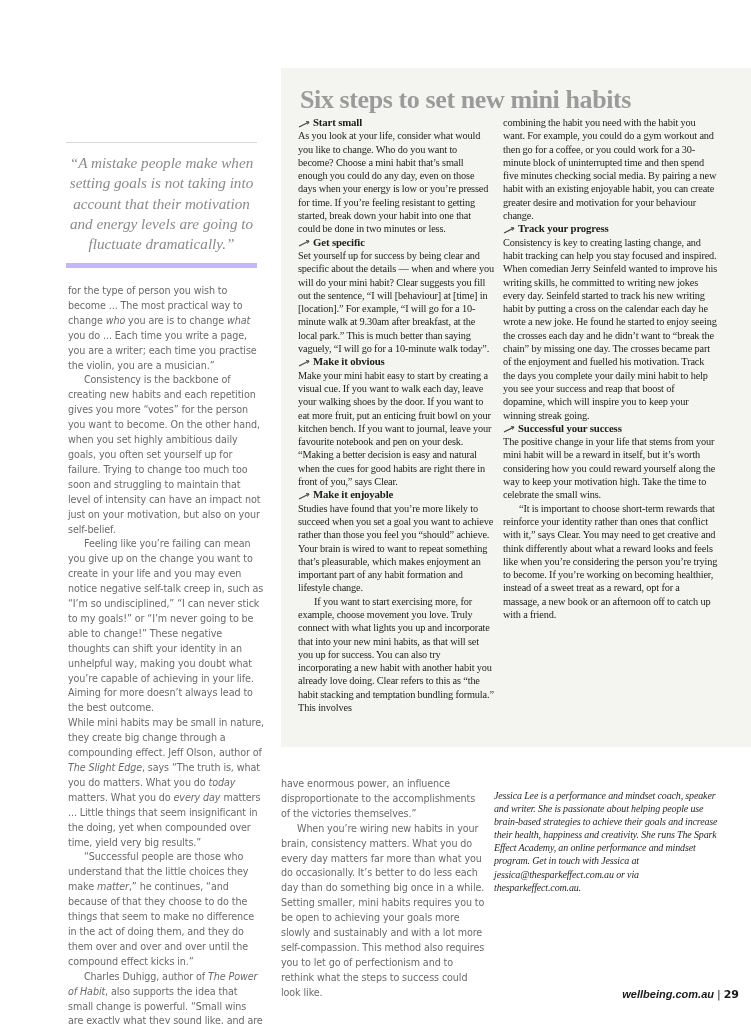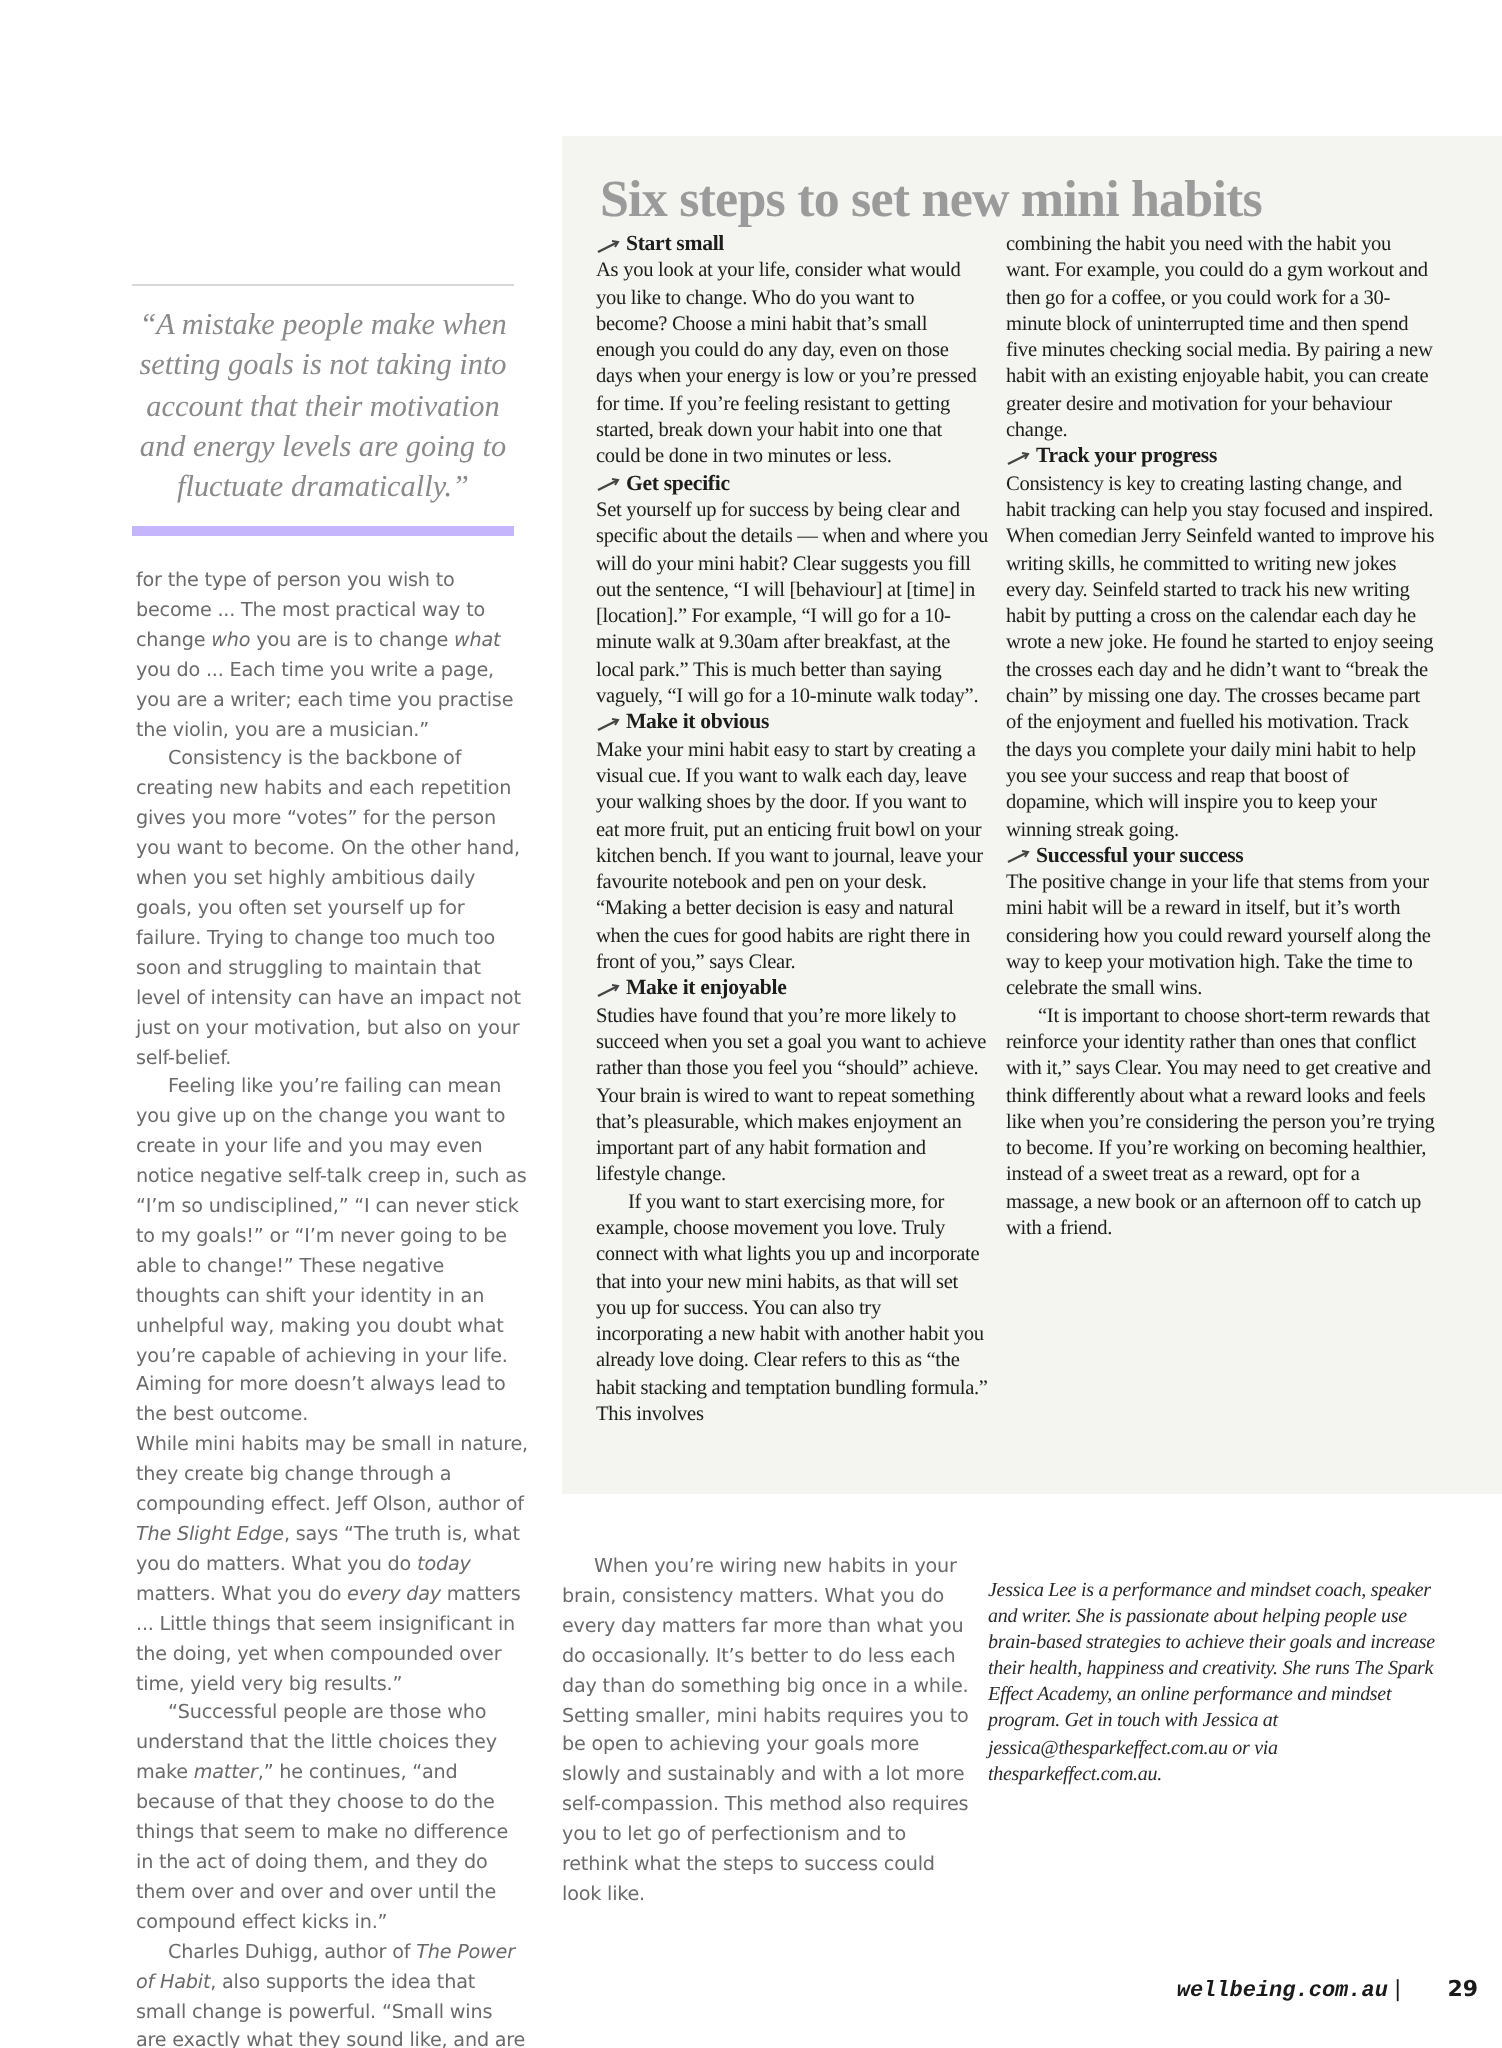--- a/index.html
+++ b/index.html
@@ -20,23 +20,23 @@
   .box-col.c2 { left:503px; width:215px; }
   .step-head { font-weight:bold; font-size:10.8px; }
   .step-head .arrow { display:inline-block; width:12px; height:8px; margin-right:3px; vertical-align:middle; }
 
   .col-mid { position:absolute; left:281px; top:777px; width:205px; }
   .col-right { position:absolute; left:494px; top:777px; width:225px; }
   .bio { margin-top:12px; font-family:"Liberation Serif", serif; font-style:italic; color:#2a2a2a; font-size:10px; line-height:13.1px; letter-spacing:-0.15px; }
   .end-mark { display:inline-block; width:9px; height:9px; border-radius:50%; background:#b8b8b8; vertical-align:middle; margin-left:3px; }
 
   .folio { position:absolute; right:12px; top:988px; font-size:11px; color:#1a1a1a; }
-  .folio .site { font-family:Liberation Mono, monospace; font-style:italic; font-weight:bold;text-align:right; }
+  .folio .site { font-family:Liberation Sans, sans-serif; font-style:italic; font-weight:bold;text-align:right; }
   .folio .sep { font-family:"DejaVu Sans", sans-serif; margin:0 3px; }
-  .folio .page { font-family:"DejaVu Sans", sans-serif; font-weight:bold;margin-left:20px; }
+  .folio .page { font-family:"DejaVu Sans", sans-serif; font-weight:bold; }
 </style>
 </head>
 <body>
 
 <div class="pull-quote">“A mistake people make when setting goals is not taking into account that their motivation and energy levels are going to fluctuate dramatically.”</div>
 
 <div class="col-left sans">
   <p><span>for the type of person you wish to become ... The most practical way to change </span><em>who</em><span> you are is to change </span><em>what</em><span> you do ... Each time you write a page, you are a writer; each time you practise the violin, you are a musician.”</span></p>
   <p class="indent">Consistency is the backbone of creating new habits and each repetition gives you more “votes” for the person you want to become. On the other hand, when you set highly ambitious daily goals, you often set yourself up for failure. Trying to change too much too soon and struggling to maintain that level of intensity can have an impact not just on your motivation, but also on your self-belief.</p>
   <p class="indent">Feeling like you’re failing can mean you give up on the change you want to create in your life and you may even notice negative self-talk creep in, such as “I’m so undisciplined,” “I can never stick to my goals!” or “I’m never going to be able to change!” These negative thoughts can shift your identity in an unhelpful way, making you doubt what you’re capable of achieving in your life. Aiming for more doesn’t always lead to the best outcome.</p>
@@ -85,20 +85,21 @@
 
   <div class="step-head"><svg class="arrow" viewBox="0 0 12 8">
         <path d="M1 7 L11 2" stroke="#444" stroke-width="1.2" fill="none"></path>
         <path d="M8 1.5 L11 2 L9.5 4.5" stroke="#444" stroke-width="1" fill="none"></path>
       </svg><span>Successful your success</span></div>
   <p>The positive change in your life that stems from your mini habit will be a reward in itself, but it’s worth considering how you could reward yourself along the way to keep your motivation high. Take the time to celebrate the small wins.</p>
   <p class="indent">“It is important to choose short-term rewards that reinforce your identity rather than ones that conflict with it,” says Clear. You may need to get creative and think differently about what a reward looks and feels like when you’re considering the person you’re trying to become. If you’re working on becoming healthier, instead of a sweet treat as a reward, opt for a massage, a new book or an afternoon off to catch up with a friend.</p>
 </div>
 
 <div class="col-mid sans">
+  <p>have enormous power, an influence disproportionate to the accomplishments of the victories themselves.”</p>
   <p class="indent">When you’re wiring new habits in your brain, consistency matters. What you do every day matters far more than what you do occasionally. It’s better to do less each day than do something big once in a while. Setting smaller, mini habits requires you to be open to achieving your goals more slowly and sustainably and with a lot more self-compassion. This method also requires you to let go of perfectionism and to rethink what the steps to success could look like.</p>
 </div>
 
 <div class="col-right">
   <p class="bio">Jessica Lee is a performance and mindset coach, speaker and writer. She is passionate about helping people use brain-based strategies to achieve their goals and increase their health, happiness and creativity. She runs The Spark Effect Academy, an online performance and mindset program. Get in touch with Jessica at jessica@thesparkeffect.com.au or via thesparkeffect.com.au.</p>
 </div>
 
 <div class="folio">
   <span class="site">wellbeing.com.au</span><span class="sep">|</span><span class="page">29</span>
 </div>

